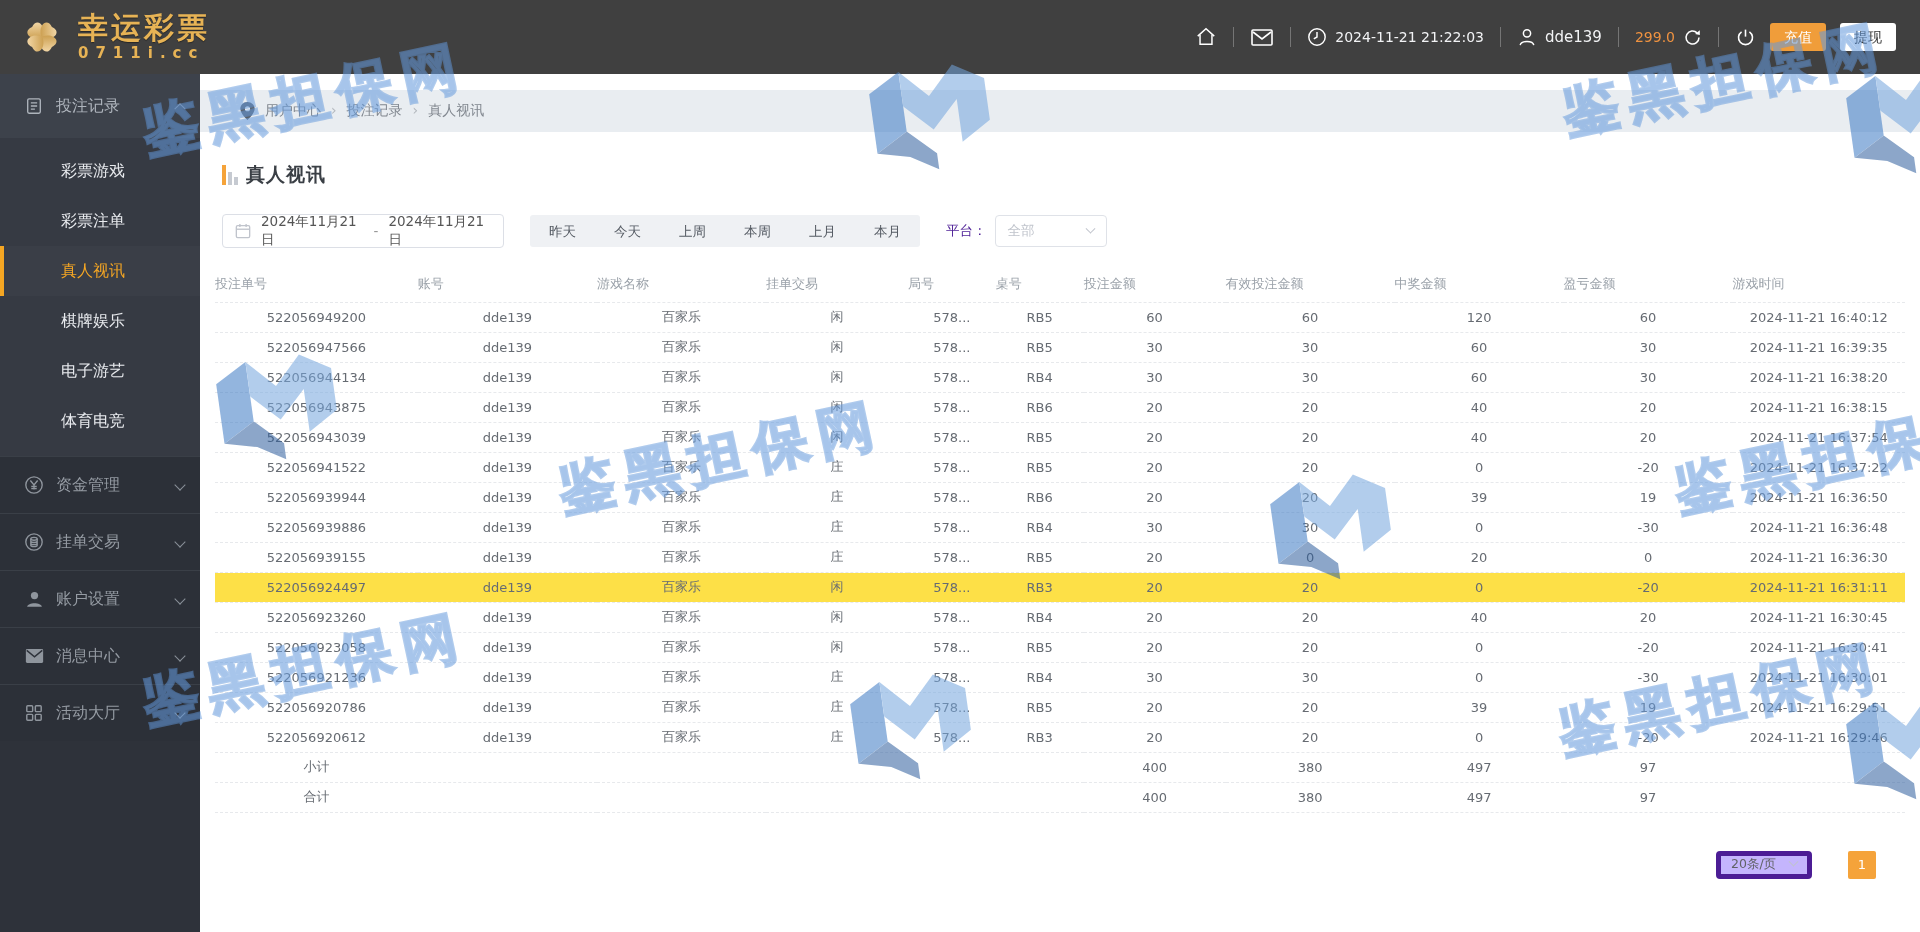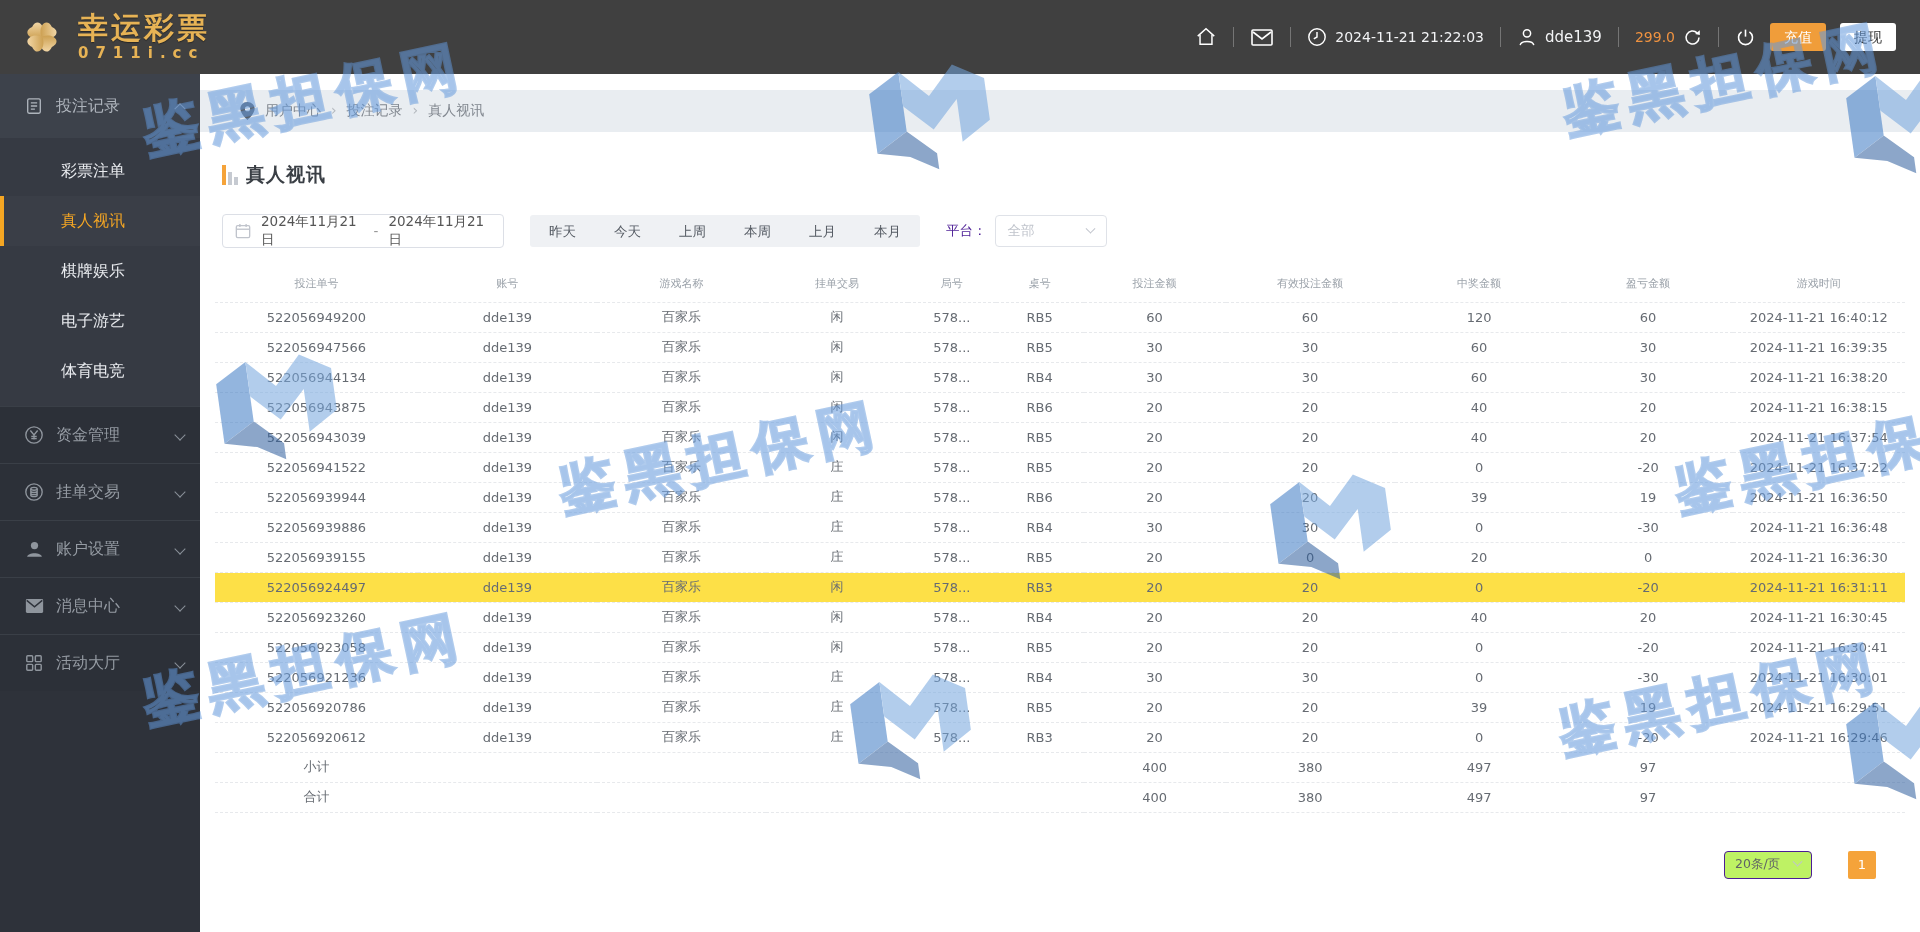--- a/index.html
+++ b/index.html
@@ -55,28 +55,28 @@
   .date-box { width:282px; height:34px; border:1px solid #dcdfe6; border-radius:4px; background:#fff; display:flex; align-items:center; padding:0 12px; gap:10px; font-size:13.5px; color:#555; cursor:pointer; }
   .quick-strip { display:flex; margin-left:26px; background:#eff1f4; border-radius:3px; height:32px; align-items:center; }
   .quick-btn { padding:0 19px; font-size:13.5px; color:#555b63; line-height:32px; cursor:pointer; }
   .platform-label { margin-left:26px; font-size:13.5px; color:#4c1d95; }
   .platform-select { margin-left:8px; width:112px; height:32px; border:1px solid #dfe2e8; border-radius:4px; background:#fff; display:flex; align-items:center; justify-content:space-between; padding:0 12px; font-size:13.5px; color:#c0c4cc; cursor:pointer; }
   .sel-chev { width:7px; height:7px; border-right:1.5px solid #c0c4cc; border-bottom:1.5px solid #c0c4cc; transform:rotate(45deg) translate(-2px,-2px); }
 
   
   .table-wrap { margin:18px 15px 0 15px; }
   table { width:100%; border-collapse:collapse; table-layout:fixed; }
-  th { height:36px; font-weight:normal; color:#9aa1a9; font-size:11px; text-align:center; border-bottom:1px dashed #e7e9ec; }
+  th { height:36px; font-weight:normal; color:#9aa1a9; font-size:13px; text-align:left; border-bottom:1px dashed #e7e9ec; }
   td { height:30px; color:#666b72; font-size:13px; text-align:center; border-bottom:1px dashed #e7e9ec; white-space:nowrap; overflow:hidden; }
   tr.hl { background:#fde047; }
   tr.sumrow td { color:#666b72; }
 
   
   .pagination { margin-top:38px; display:flex; justify-content:flex-end; align-items:center; padding-right:44px; gap:36px; }
-  .page-size { width:88px; height:28px; border:1px solid #4c1d95; border-radius:4px; background:#bef264; display:flex; align-items:center; justify-content:space-between; padding:0 10px; font-size:12.5px; color:#606266; cursor:pointer; }
+  .page-size { width:96px; height:28px; border:5px solid #4c1d95; border-radius:4px; background:#c4b5fd; display:flex; align-items:center; justify-content:space-between; padding:0 10px; font-size:12.5px; color:#606266; cursor:pointer; }
   .page-num { width:28px; height:28px; background:#f5a33a; color:#fff; font-size:13px; display:flex; align-items:center; justify-content:center; border-radius:2px; cursor:pointer; }
 
   
   .wm-text { position:absolute; font-size:56px; font-weight:900; letter-spacing:10px; color:rgba(120,168,228,0.14); -webkit-text-stroke:2.5px rgba(98,152,219,0.5); transform:rotate(-12deg); white-space:nowrap; z-index:50; pointer-events:none; }
   .wm-logo { position:absolute; z-index:50; pointer-events:none; opacity:.55; transform:rotate(-8deg); }
 </style>
 </head>
 <body>
 
 <div class="topbar">
@@ -164,20 +164,21 @@
       <span class="sb-sec-icon">
         <svg width="18" height="18" viewBox="0 0 20 20" fill="none" stroke="#aeb4bc" stroke-width="1.5">
           <rect x="3" y="2" width="14" height="16" rx="1.5"></rect>
           <path d="M6.5 6.5 H13.5 M6.5 10 H13.5 M6.5 13.5 H11"></path>
         </svg>
       </span>
       <span class="sb-sec-label">投注记录</span>
       <span class="chev up"></span>
     </div>
     <div class="sb-submenu">
+      <div class="sb-subitem">彩票游戏</div>
       <div class="sb-subitem">彩票注单</div>
       <div class="sb-subitem active">真人视讯</div>
       <div class="sb-subitem">棋牌娱乐</div>
       <div class="sb-subitem">电子游艺</div>
       <div class="sb-subitem">体育电竞</div>
     </div>
     <div class="sb-section-header collapsed">
       <span class="sb-sec-icon">
         <svg width="20" height="20" viewBox="0 0 22 22" fill="none" stroke="#8f959d" stroke-width="1.5">
           <circle cx="11" cy="11" r="9"></circle>

